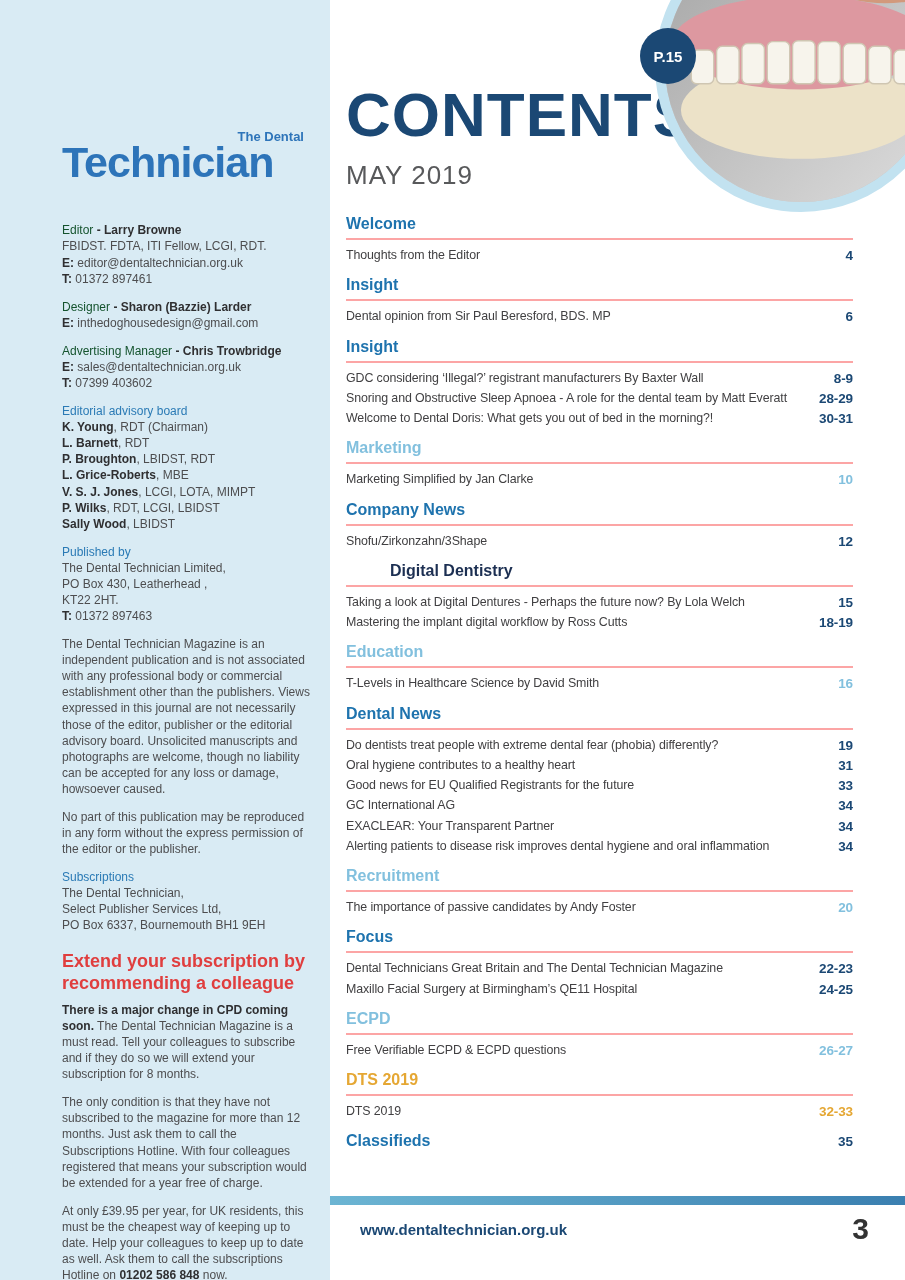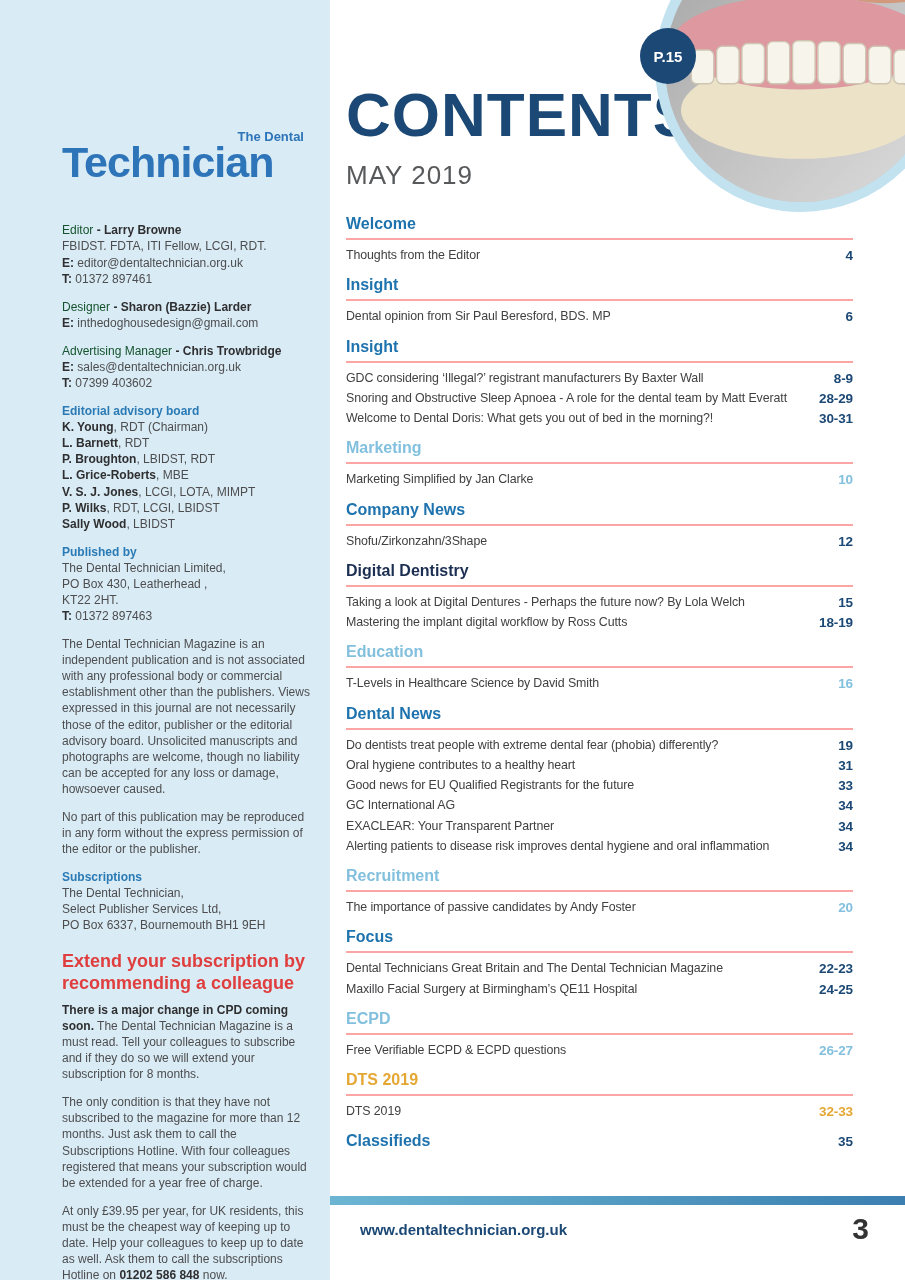--- a/index.html
+++ b/index.html
@@ -7,40 +7,40 @@
   body { font-family:"Liberation Sans","DejaVu Sans",sans-serif; }
   .page { position:relative; width:905px; height:1280px; background:#ffffff; overflow:hidden; margin:0 auto; }
 
   
   .sidebar { position:absolute; left:0; top:0; width:330px; height:1280px; background:#d9ebf4;
              padding:128px 20px 24px 62px; font-size:12px; line-height:1.34; color:#4d4d4f; }
   .logo { margin-bottom:38px; }
   .logo-small { display:block; text-align:right; font-weight:bold; color:#2d74b9; font-size:13px; margin-bottom:-4px; padding-right:6px; }
   .logo-main { display:block; font-weight:bold; color:#2d74b9; font-size:43px; letter-spacing:-1px; line-height:1; }
   .side-block { margin-bottom:12px; }
-  .side-heading { color:#2a7ab5; font-weight:bold; }
+  .side-heading { color:#2a7ab5; font-weight:normal; }
   .staff-title .role { color:#14532d; font-weight:normal;margin-top:36px; }
   .staff-name { color:#2f2f31; font-weight:bold; }
   .side-line b { color:#2f2f31; }
   .side-para { margin-bottom:12px; }
   .side-para b { color:#2f2f31; }
   .promo-heading { color:#e03e3e; font-size:18px; line-height:1.18; font-weight:bold; margin:18px 0 8px; }
 
   
   .main { position:absolute; left:330px; top:0; right:0; padding:84px 52px 0 16px; }
   .contents-title { font-size:62px; font-weight:bold; color:#1b4874; letter-spacing:1px; line-height:1; }
   .issue-date { font-size:26px; color:#58595b; letter-spacing:1px; margin:14px 0 24px; }
   .toc-section { margin-bottom:10px; }
   .toc-headrow { display:flex; justify-content:space-between; align-items:baseline;
                  border-bottom:2px solid #fca5a5; padding-bottom:5px; }
   .toc-headrow.no-rule { border-bottom:none; }
   .toc-heading { font-size:16px; font-weight:bold; }
   .toc-heading.blue { color:#1e73ae; }
   .toc-heading.lightblue { color:#82c0de; }
-  .toc-heading.navy { color:#1c2f52; }
+  .toc-heading.navy { color:#1c2f52;margin-left:44px; }
   .toc-heading.gold { color:#e5a733; }
   .toc-items { margin-top:6px; }
   .toc-item { display:flex; justify-content:space-between; gap:14px; font-size:12.4px; line-height:1.5; color:#414042; letter-spacing:-0.1px; }
   .toc-page { font-weight:bold; font-size:13.5px; white-space:nowrap; }
   .toc-page.pnavy { color:#1b4874; }
   .toc-page.plight { color:#82c0de; }
   .toc-page.pgold { color:#e5a733; }
 
   
   .photo-circle { position:absolute; top:-80px; right:-42px; width:292px; height:292px; border-radius:50%;

